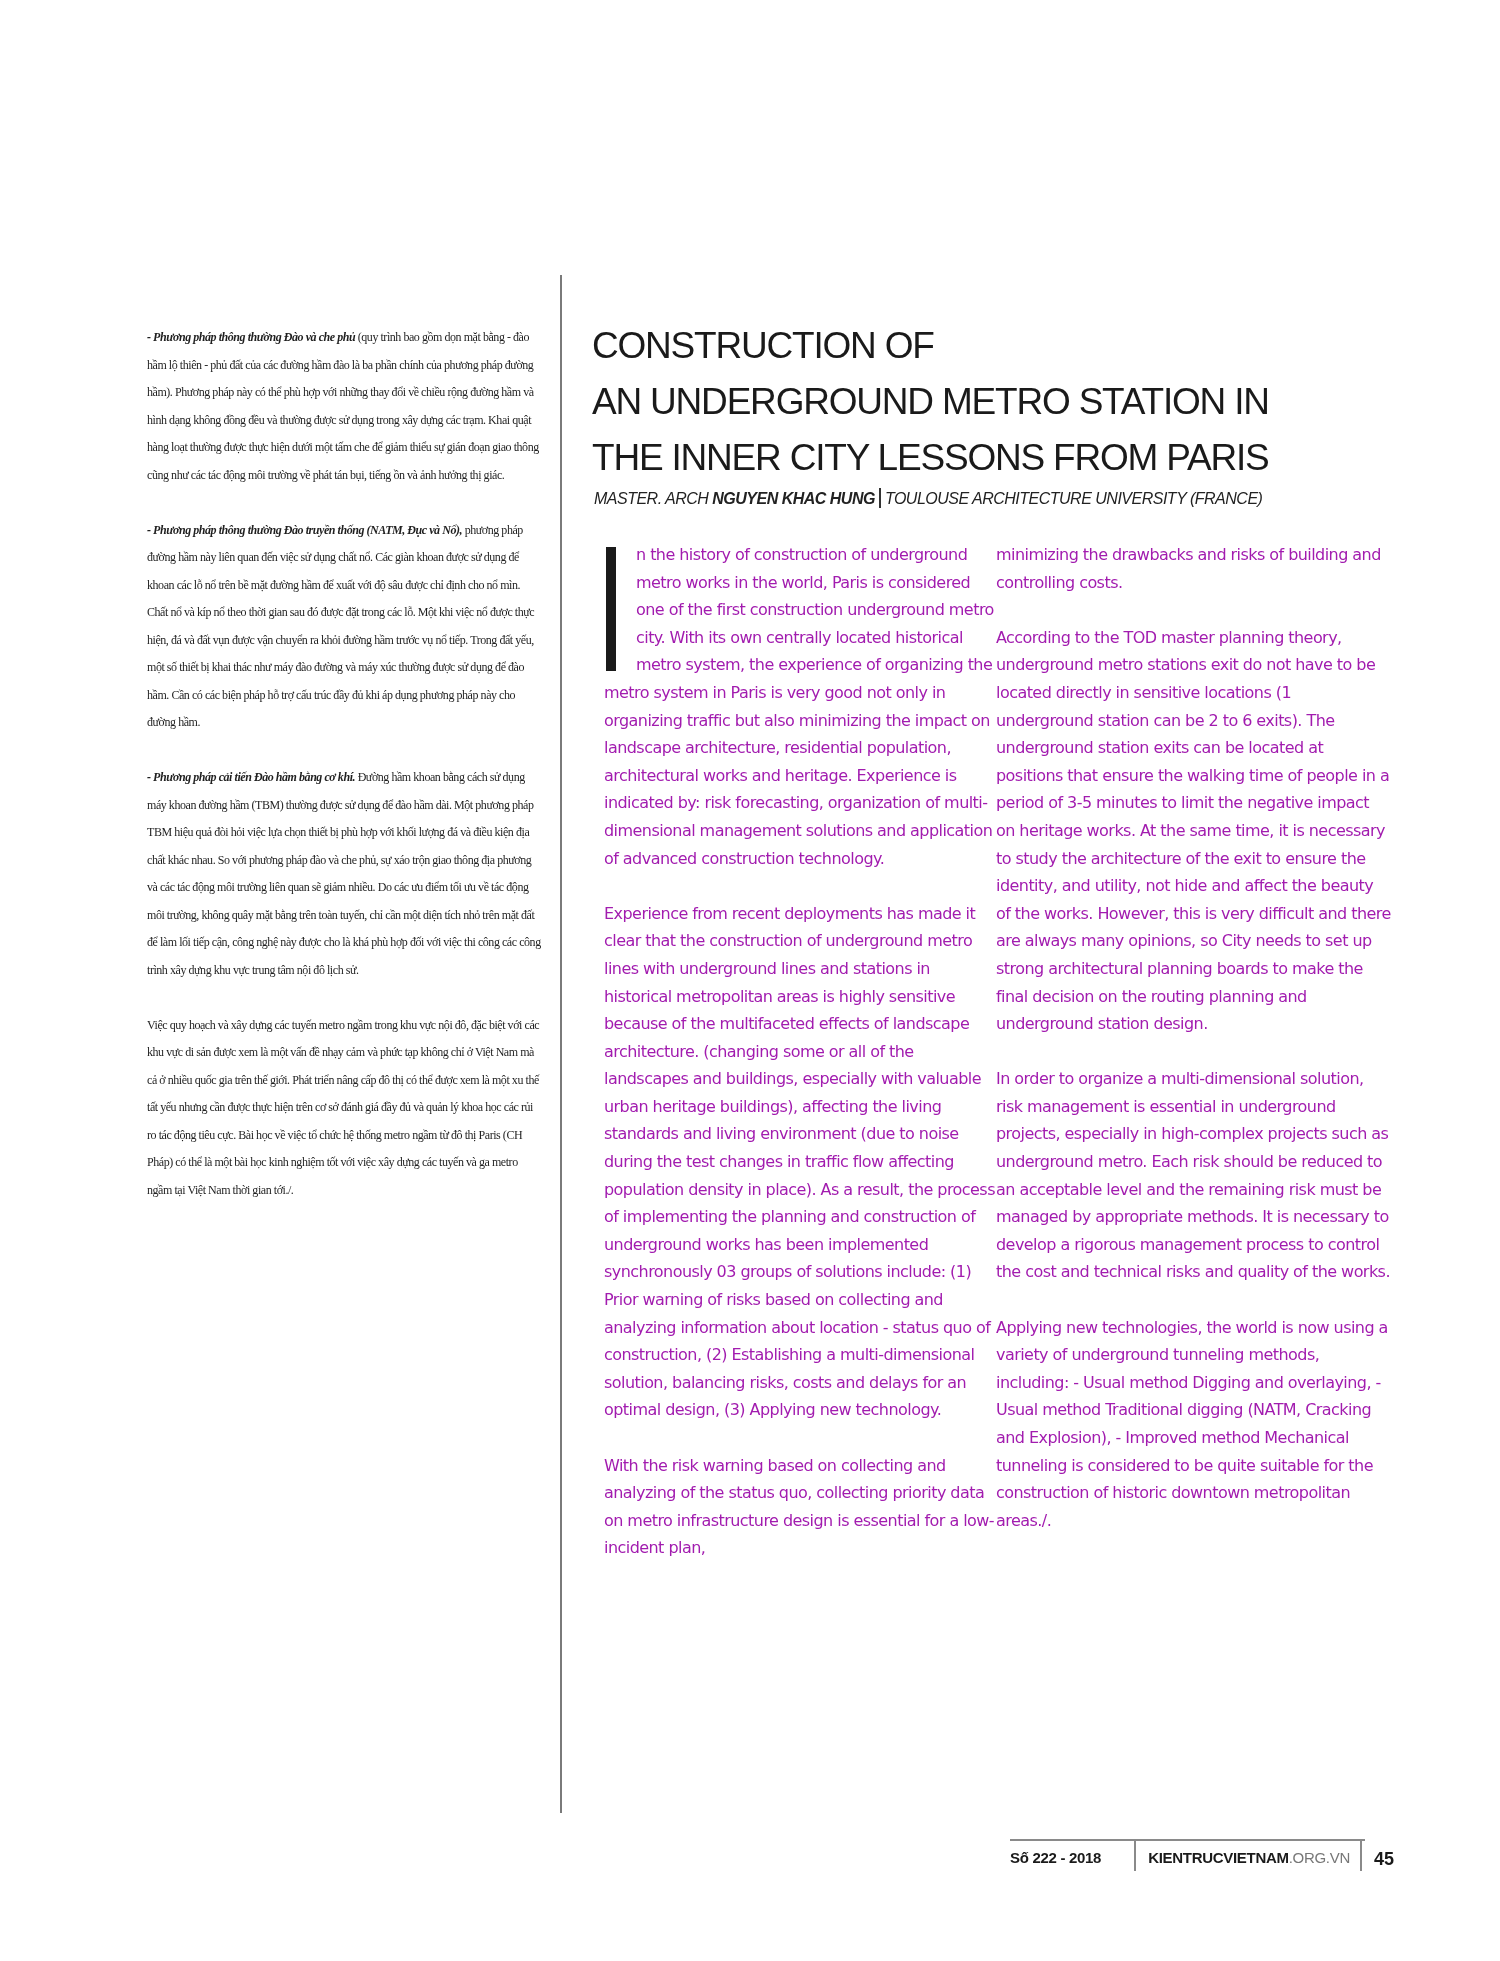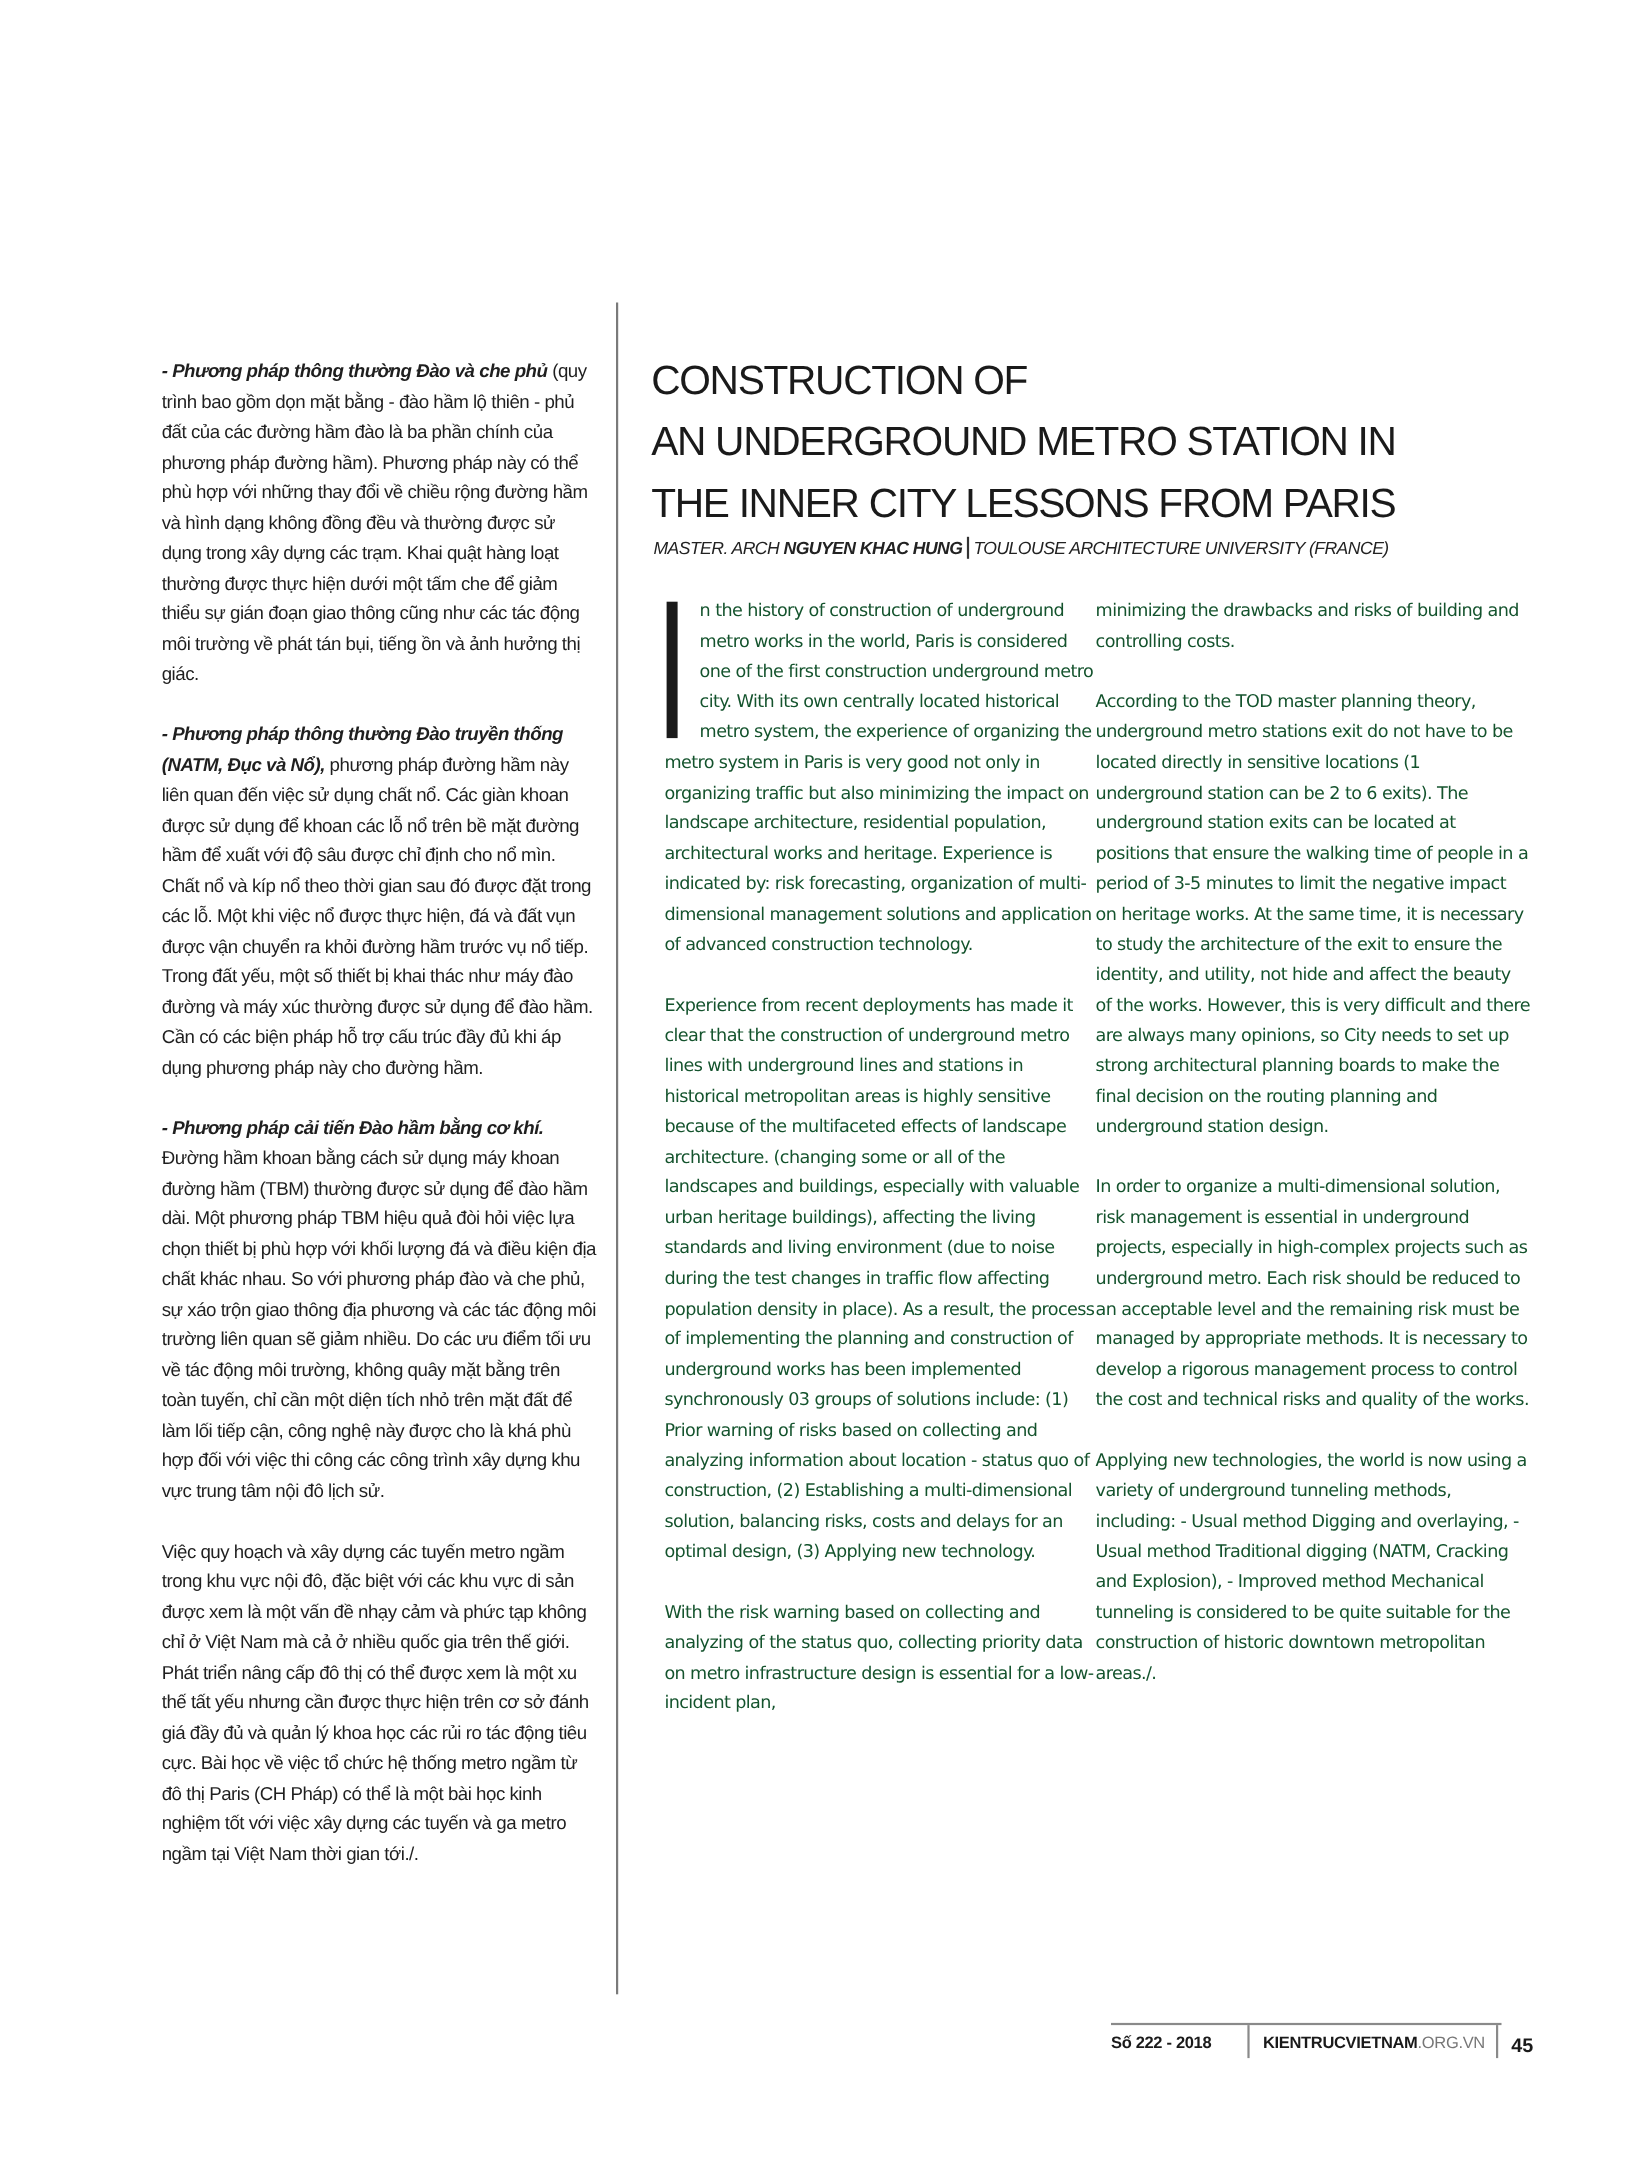--- a/index.html
+++ b/index.html
@@ -6,22 +6,22 @@
   body {
     width: 1500px; height: 1961px; position: relative; overflow: hidden;
     color: #1c1c1c;
     font-family: "DejaVu Sans", sans-serif;
   }
   .page { position: absolute; inset: 0; }
 
   
   .col-left {
     position: absolute; left: 147px; top: 324px; width: 395px;
-    font-family: Liberation Sans, sans-serif;
-    font-size: 17px; line-height: 27.5px; letter-spacing: -0.45px;
+    font-family: Liberation Serif, serif;
+    font-size: 12px; line-height: 27.5px; letter-spacing: -0.45px;
     color: #1f1f1f;
   }
   .col-left p { margin: 0 0 27.5px 0; }
   .col-left .lead { font-weight: bold; font-style: italic; }
 
   .vrule {
     position: absolute; left: 560px; top: 275px; width: 2px; height: 1538px;
     background: #7a7a7a;
   }
 
@@ -39,21 +39,21 @@
     letter-spacing: -0.5px; color: #222; white-space: nowrap; font-style: italic;
   }
   .byline .author { font-weight: bold; }
   .byline .sep { display: inline-block; width: 2px; height: 20px; background: #333; vertical-align: -4px; margin: 0 4px; }
 
   
   .col-en {
     position: absolute; top: 541px; width: 395px;
     font-family: "DejaVu Sans", sans-serif;
     font-size: 16px; line-height: 27.6px; letter-spacing: -0.55px;
-    color: #14532d;
+    color: #a21caf;
   }
   .col-mid { left: 604px; }
   .col-right { left: 996px; }
   .col-en p { margin: 0 0 27.6px 0; }
 
   .dropcap-wrap { position: relative; }
   .dropcap {
     float: left; width: 10px; height: 124px; background: #1a1a1a;
     margin: 6px 20px 0 2px;
   }

